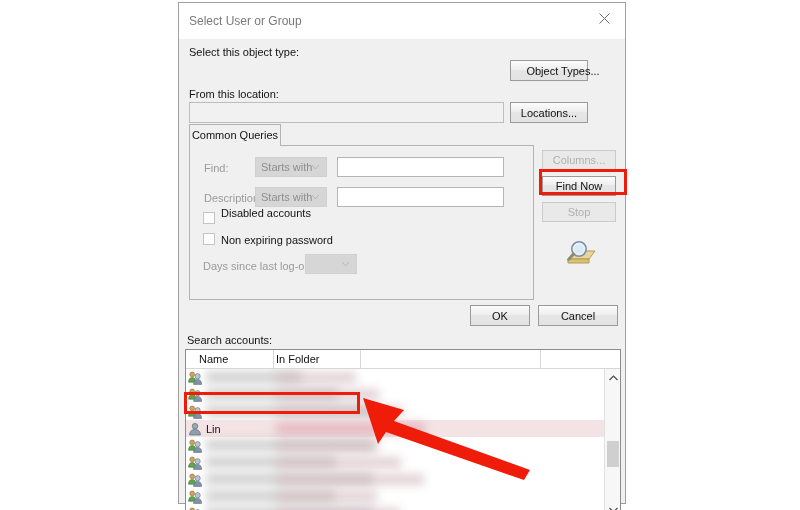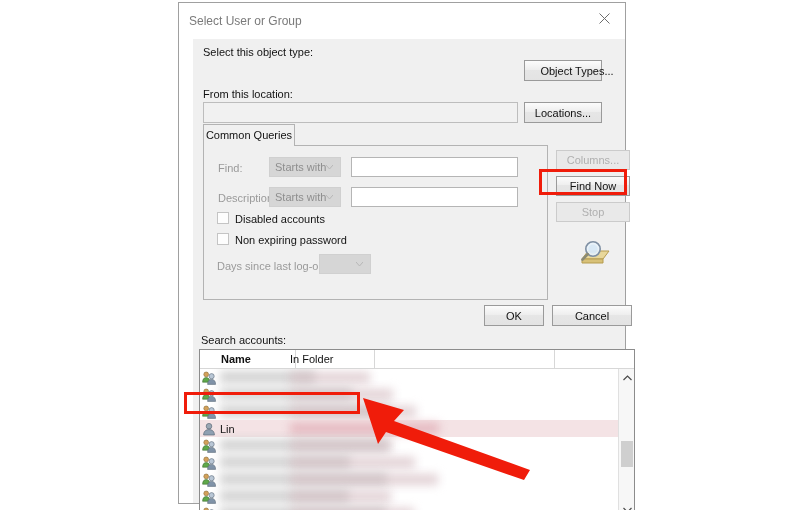--- a/index.html
+++ b/index.html
@@ -59,21 +59,20 @@
   #close-btn svg { display:block; }
 
   
   #dlgbody {
     position: absolute;
     left: 0;
     top: 36px;
     right: 0;
     bottom: 0;
     background: #f0f0f0;
-    margin-left: 14px;
   }
 
   .lbl {
     position: absolute;
     font-size: 11px;
     color: #121212;
     white-space: nowrap;
   }
   .lbl.dim { color: #9a9a9a; }
 
@@ -324,21 +323,21 @@
     <div class="lbl dim" style="left:25px; top:153px; z-index:5;">Description:</div>
     <div class="combo" style="left:76px; top:148px; width:72px; height:20px; z-index:5;">
       <span>Starts with</span>
       <svg class="caret" viewBox="0 0 7 4">
         <path d="M0 0 L3.5 4 L7 0" fill="none" stroke="#b7b7b7" stroke-width="1"></path>
       </svg>
     </div>
     <div class="textbox" style="left:158px; top:148px; width:167px; height:20px; z-index:5;"></div>
 
     <div class="chk" style="left:24px; top:173px; z-index:5;"></div>
-    <div class="lbl" style="left:42px; top:174px; z-index:5;">Disabled accounts</div>
+    <div class="lbl" style="left:42px; top:168px; z-index:5;">Disabled accounts</div>
 
     <div class="chk" style="left:24px; top:194px; z-index:5;"></div>
     <div class="lbl" style="left:42px; top:195px; z-index:5;">Non expiring password</div>
 
     <div class="lbl dim" style="left:24px; top:221px; z-index:5;">Days since last log-on:</div>
     <div class="combo" style="left:126px; top:215px; width:52px; height:20px; z-index:5;">
       <span></span>
       <svg class="caret" viewBox="0 0 7 4">
         <path d="M0 0 L3.5 4 L7 0" fill="none" stroke="#b7b7b7" stroke-width="1"></path>
       </svg>
@@ -359,21 +358,21 @@
     </div>
 
     <div class="btn" style="left:291px; top:266px; width:60px; height:21px;">OK</div>
     <div class="btn" style="left:359px; top:266px; width:80px; height:21px;">Cancel</div>
 
     <div class="lbl" style="left:8px; top:295px;">Search accounts:</div>
 
     <div style="position:absolute; left:0px; top:310px; width:448px; height:158px;">
       <div id="listbox">
         <div id="listhdr">
-          <div class="hcell" style="left:16px; width:80px;font-weight:bold;">Name</div>
+          <div class="hcell" style="left:8px; width:80px;">Name</div>
           <div class="hcell" style="left:85px; width:90px;">In Folder</div>
           <div class="hcell" style="left:175px; width:180px;"></div>
         </div>
 
         <div id="rows">
             <div class="row">
               <span class="icn">
                 <svg width="15" height="14" viewBox="0 0 15 14">
                   <circle cx="4.2" cy="3.4" r="2.4" fill="#d3a15a" stroke="#8a6a33" stroke-width="0.6"></circle>
                   <path d="M0.6 11.2 C0.6 8 2.2 6.6 4.2 6.6 C6.2 6.6 7.8 8 7.8 11.2 Z" fill="#5fa84a" stroke="#3c6e2f" stroke-width="0.6"></path>

